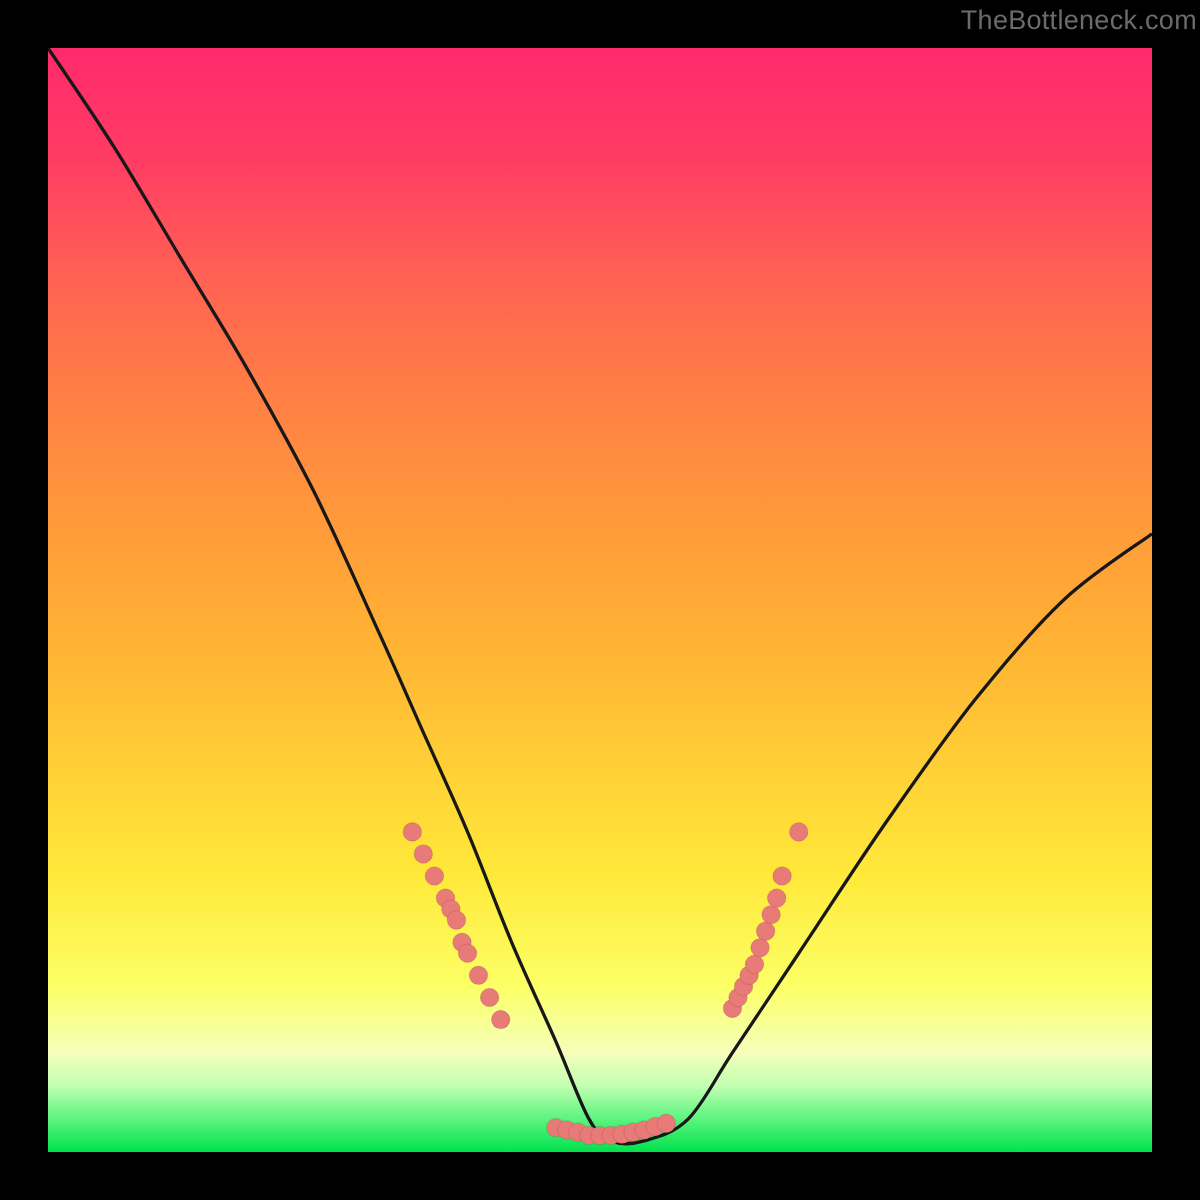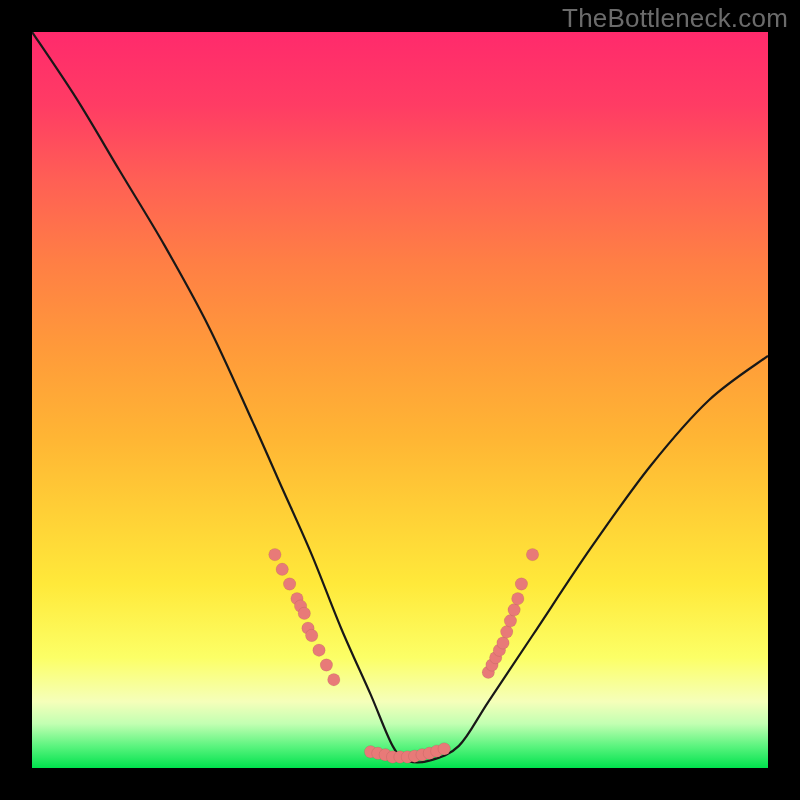--- a/index.html
+++ b/index.html
@@ -45,23 +45,23 @@
     );
   }
   .plot svg {
     position: absolute;
     left: 0;
     top: 0;
   }
   .watermark {
     position: absolute;
     top: 3px;
-    right: 12px;
+    right: 2px;
     color: #6b6b6b;
-    font-size: 26px;
+    font-size: 18px;
     font-weight: 400;
     letter-spacing: 0.2px;
   }
   .cluster circle {
     fill: #e87a78;
     stroke: rgba(0,0,0,0.18);
     stroke-width: 0.4;
   }
   .curve {
     fill: none;

